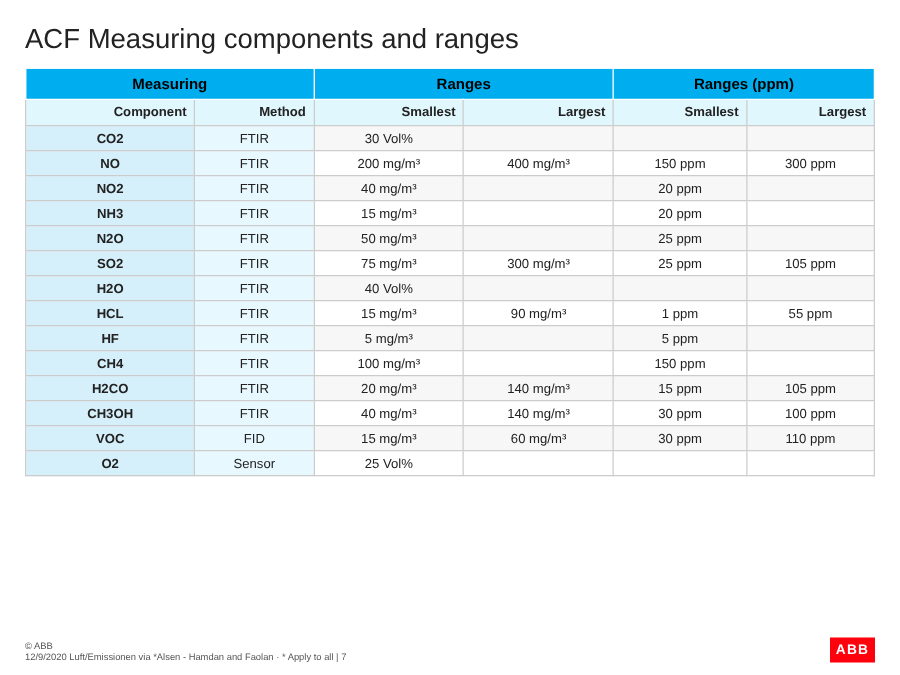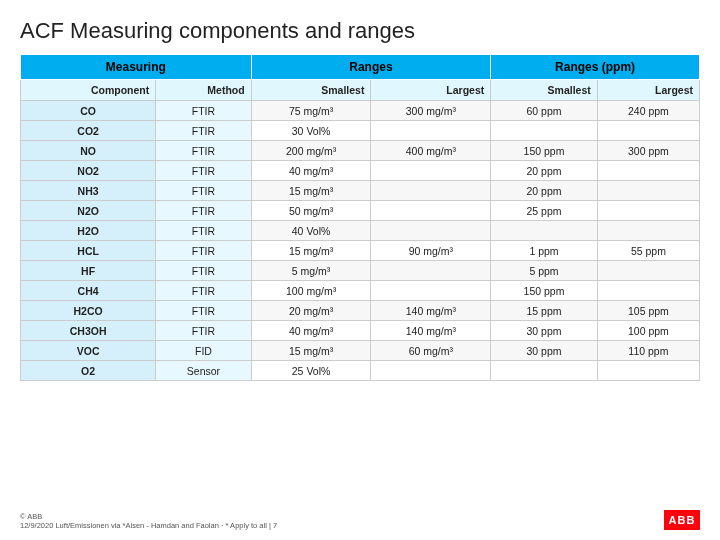--- a/index.html
+++ b/index.html
@@ -115,28 +115,20 @@
         <tr class="sub-header">
           <th>Component</th>
           <th>Method</th>
           <th>Smallest</th>
           <th>Largest</th>
           <th>Smallest</th>
           <th>Largest</th>
         </tr>
       </thead>
       <tbody id="table-body">
-      <tr class="data-row">
-            <td class="comp-cell">CO</td>
-            <td class="method-cell">FTIR</td>
-            <td>75 mg/m³</td>
-            <td>300 mg/m³</td>
-            <td>60 ppm</td>
-            <td>240 ppm</td>
-          </tr>
           <tr class="data-row">
             <td class="comp-cell">CO2</td>
             <td class="method-cell">FTIR</td>
             <td>30 Vol%</td>
             <td></td>
             <td></td>
             <td></td>
           </tr>
           <tr class="data-row">
             <td class="comp-cell">NO</td>
@@ -162,20 +154,28 @@
             <td>20 ppm</td>
             <td></td>
           </tr>
           <tr class="data-row">
             <td class="comp-cell">N2O</td>
             <td class="method-cell">FTIR</td>
             <td>50 mg/m³</td>
             <td></td>
             <td>25 ppm</td>
             <td></td>
+          </tr>
+          <tr class="data-row">
+            <td class="comp-cell">SO2</td>
+            <td class="method-cell">FTIR</td>
+            <td>75 mg/m³</td>
+            <td>300 mg/m³</td>
+            <td>25 ppm</td>
+            <td>105 ppm</td>
           </tr>
           <tr class="data-row">
             <td class="comp-cell">H2O</td>
             <td class="method-cell">FTIR</td>
             <td>40 Vol%</td>
             <td></td>
             <td></td>
             <td></td>
           </tr>
           <tr class="data-row">

